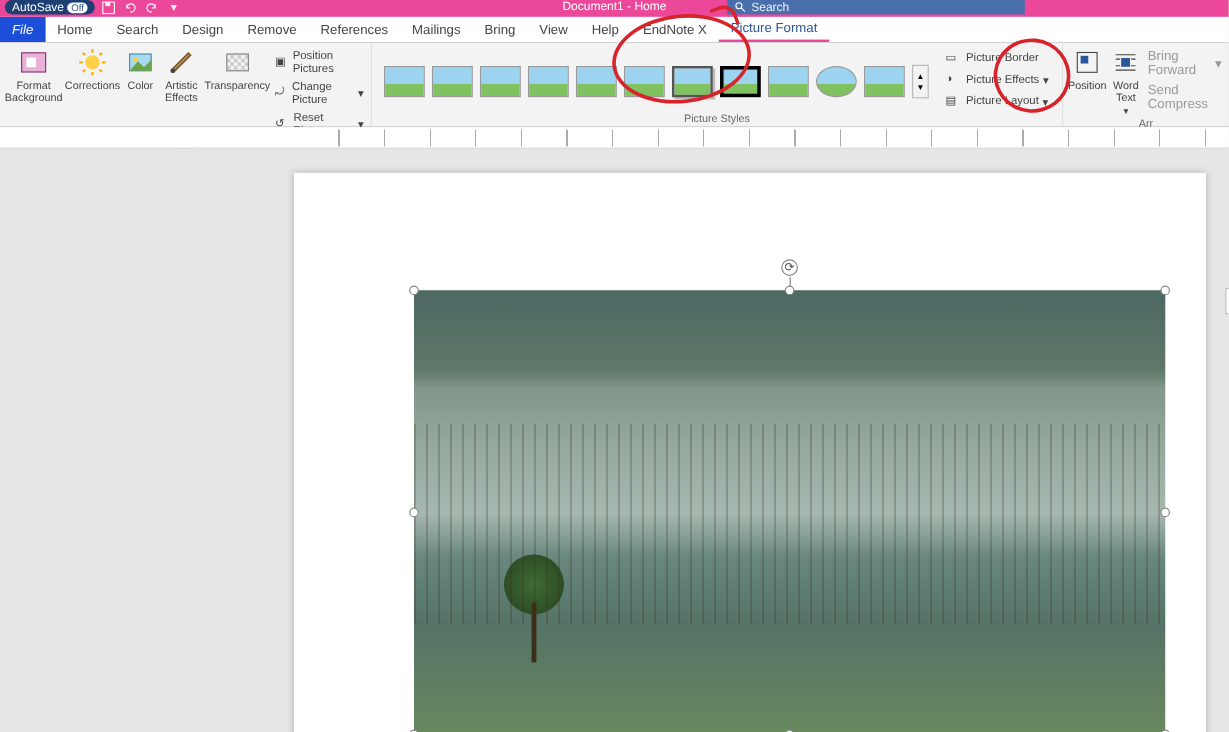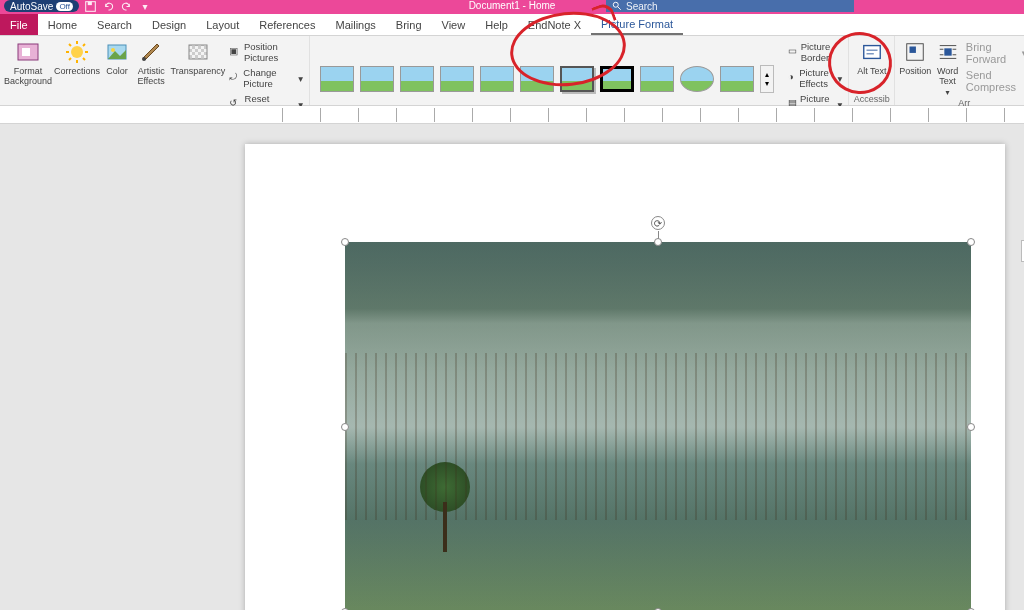--- a/index.html
+++ b/index.html
@@ -9,22 +9,22 @@
 .titlebar { height: 14px; background: #ec4899; color: #fff; display: flex; align-items: flex-start; font-size: 10px; position: relative; }
 .titlebar .left { display: flex; align-items: center; gap: 6px; padding-left: 4px; }
 .titlebar .autosave-pill { background: #1e3f73; border-radius: 8px; padding: 0 6px; display: flex; align-items: center; gap: 3px; height: 12px; }
 .titlebar .center { position: absolute; left: 50%; transform: translateX(-50%); }
 .titlebar .search { position: absolute; right: 170px; display: flex; align-items: center; gap: 4px; background: #486eab; padding: 0 6px; height: 12px; width: 248px; }
 .qat-icon { width: 12px; height: 12px; display: inline-flex; align-items: center; justify-content: center; opacity: .9; }
 
 
 .tabs { height: 22px; background: #fff; border-bottom: 1px solid #d4d4d4; display: flex; align-items: stretch; font-size: 11px; color: #444; }
 .tab { padding: 0 10px; display: flex; align-items: center; cursor: pointer; }
-.tab.active { color: #2b579a; border-bottom: 2px solid #737373; }
-.tab.file { background: #be185d; color: #fff; }
+.tab.active { color: #2b579a; border-bottom: 2px solid #ec4899; }
+.tab.file { background: #1d4ed8; color: #fff; font-style: italic; }
 
 
 .ribbon { height: 70px; background: #f3f3f3; border-bottom: 1px solid #d4d4d4; display: flex; }
 .group { border-right: 1px solid #e1e1e1; display: flex; flex-direction: column; padding: 2px 4px 0 4px; }
 .group .controls { flex: 1; display: flex; align-items: flex-start; gap: 2px; }
 .group .label { text-align: center; font-size: 9px; color: #666; padding: 1px 0; }
 .big-btn { width: 50px; display: flex; flex-direction: column; align-items: center; justify-content: center; font-size: 9px; color: #444; text-align: center; cursor: pointer; padding-top: 2px; gap: 2px; }
 .big-btn .ic { width: 24px; height: 24px; display: flex; align-items: center; justify-content: center; }
 .small-row { display: flex; flex-direction: column; gap: 2px; font-size: 9.5px; color: #444; padding-top: 2px; }
 .small-btn { display: flex; align-items: center; gap: 3px; padding: 1px 2px; cursor: pointer; }
@@ -121,21 +121,21 @@
       </svg>
     <span style="opacity:.9">Search</span>
   </div>
 </div>
 
 <div class="tabs">
   <div class="tab file">File</div>
   <div class="tab">Home</div>
   <div class="tab">Search</div>
   <div class="tab">Design</div>
-  <div class="tab">Layout</div>
+  <div class="tab">Remove</div>
   <div class="tab">References</div>
   <div class="tab">Mailings</div>
   <div class="tab">Bring</div>
   <div class="tab">View</div>
   <div class="tab">Help</div>
   <div class="tab">EndNote X</div>
   <div class="tab active">Picture Format</div>
 </div>
 
 <div class="ribbon">
@@ -251,35 +251,20 @@
         <div class="small-btn">
             <span class="ic">▤</span>
             <span>Picture Layout</span>
             <span>▾</span>
           </div>
       </div>
     </div>
     <div class="label">Picture Styles</div>
   </div>
 
-  <div class="group" style="width:46px">
-    <div class="controls">
-      <div class="big-btn" style="width:42px">
-        <span class="ic">
-            <svg width="22" height="22" viewBox="0 0 24 24">
-              <rect x="3" y="5" width="18" height="14" fill="#fff" stroke="#2b579a" stroke-width="1.5"></rect>
-              <line x1="6" y1="10" x2="18" y2="10" stroke="#2b579a"></line>
-              <line x1="6" y1="14" x2="14" y2="14" stroke="#2b579a"></line>
-            </svg>
-          </span>
-        <span>Alt Text</span>
-      </div>
-    </div>
-    <div class="label">Accessib</div>
-  </div>
 
   <div class="group" style="width:138px;border-right:none">
     <div class="controls">
       <div class="big-btn" style="width:40px">
         <span class="ic">
             <svg width="22" height="22" viewBox="0 0 24 24">
               <rect x="3" y="3" width="18" height="18" fill="none" stroke="#444"></rect>
               <rect x="6" y="6" width="7" height="7" fill="#2b579a"></rect>
             </svg>
           </span>

